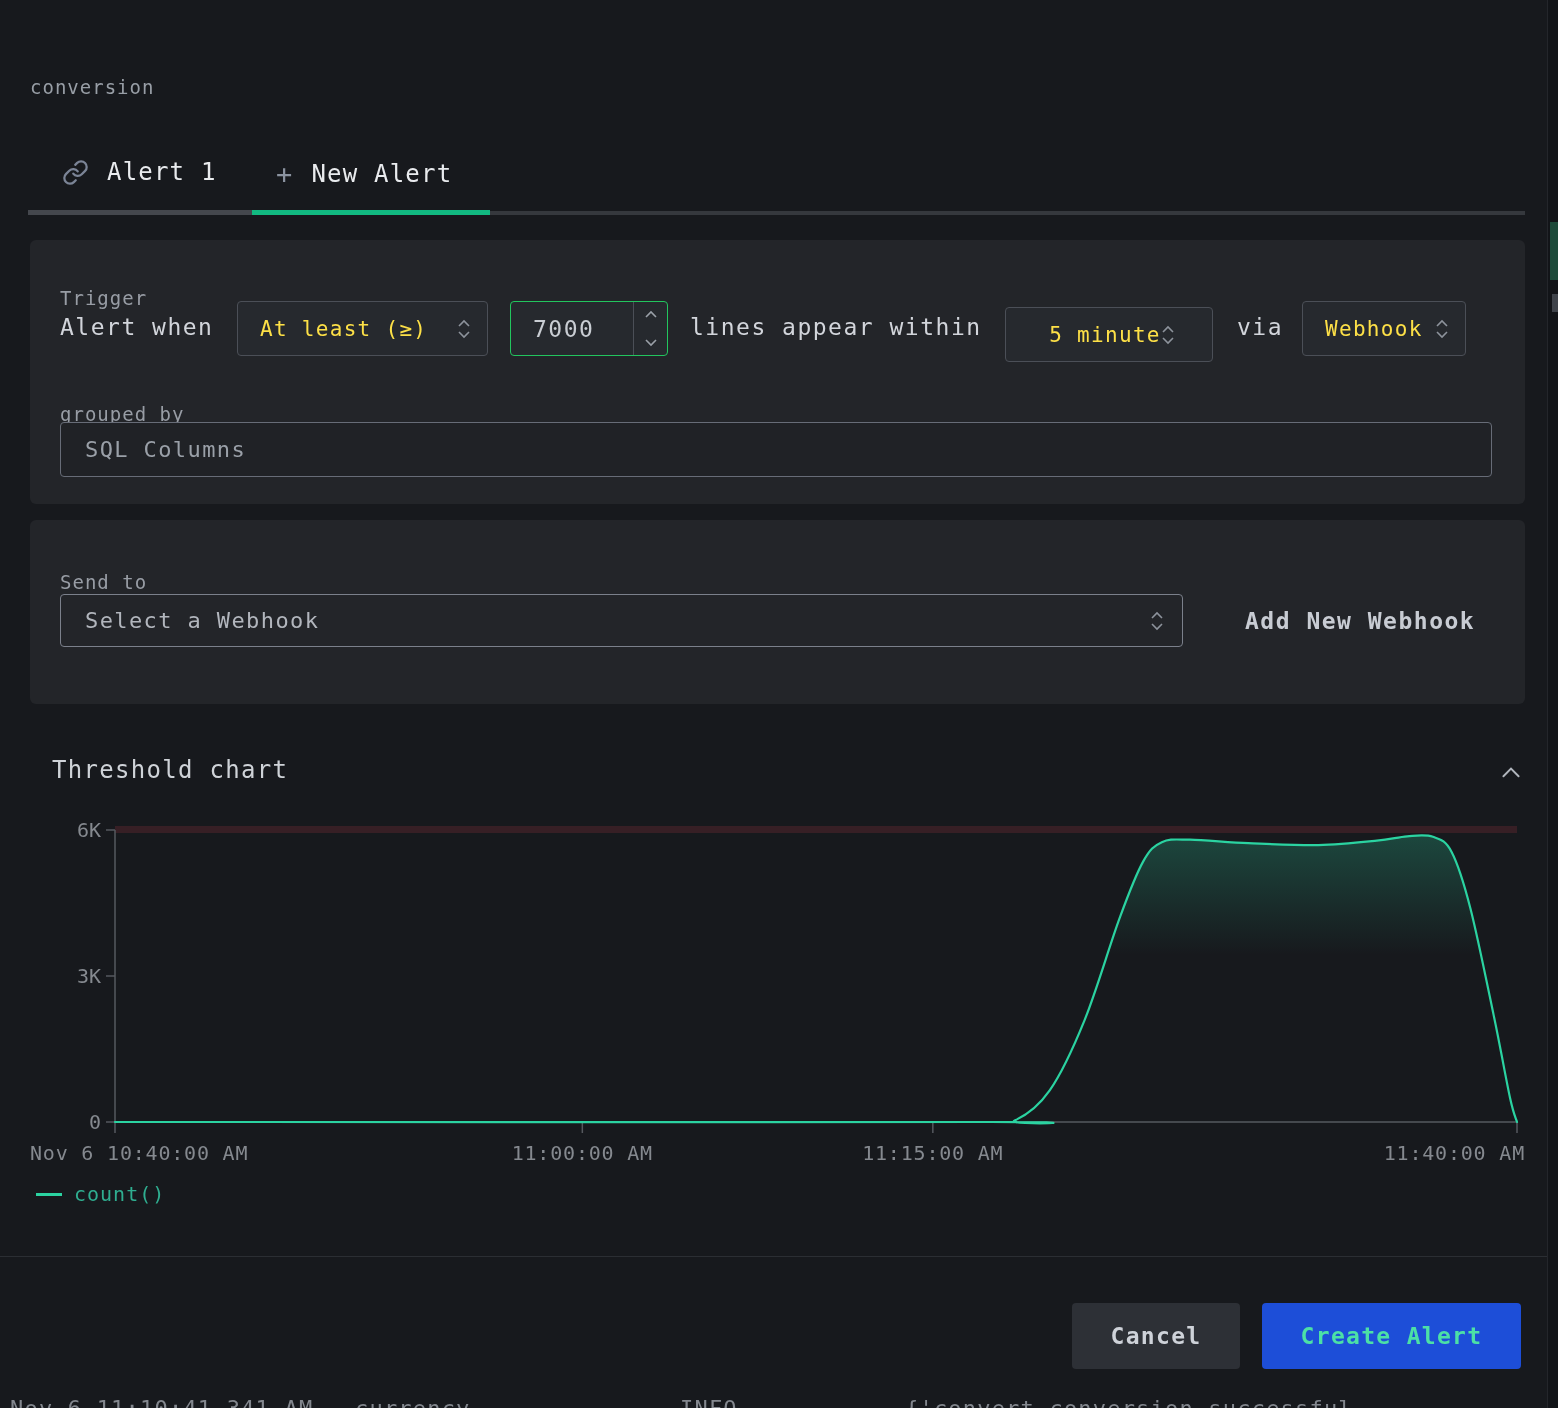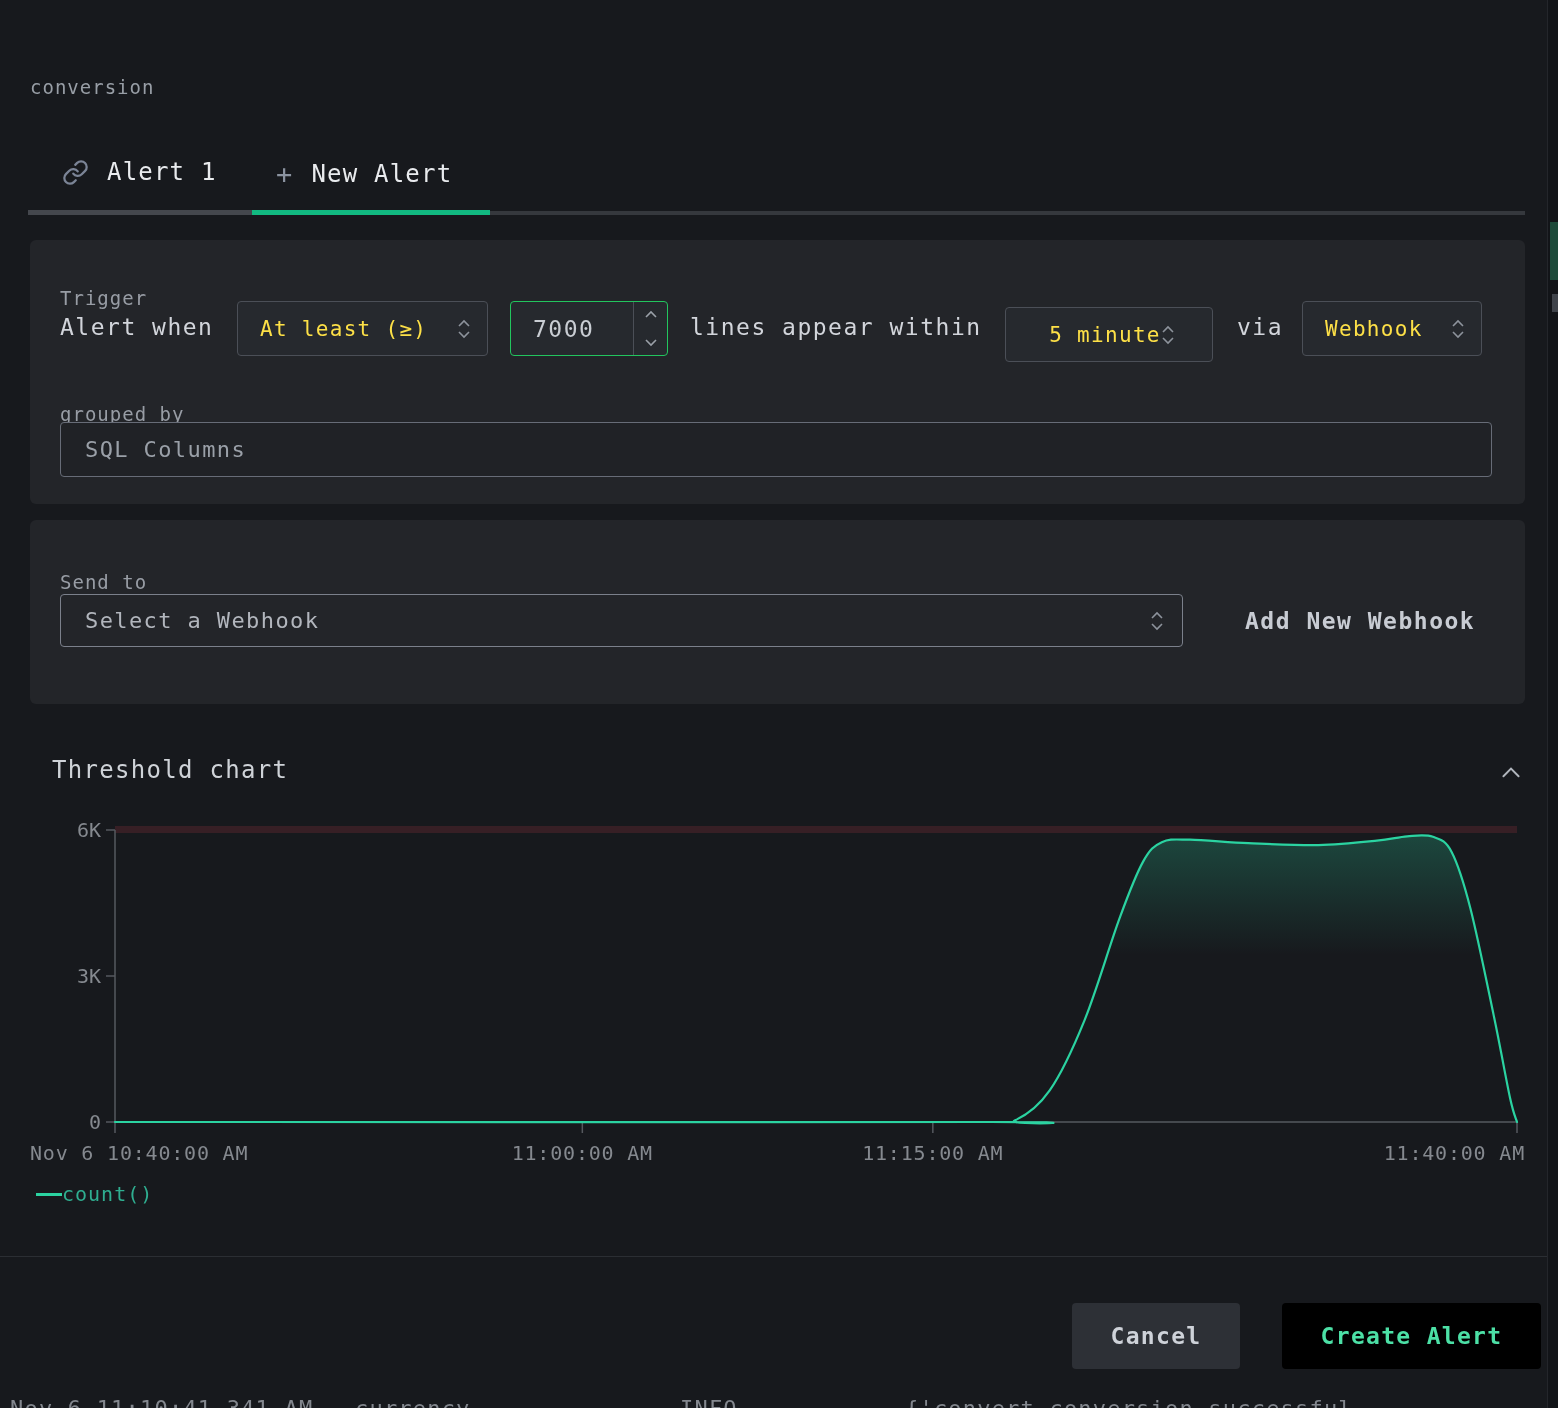--- a/index.html
+++ b/index.html
@@ -27,28 +27,28 @@
   .spin button{flex:1;background:transparent;border:0;padding:0;margin:0;cursor:pointer;display:flex;align-items:center;justify-content:center;}
   .txtinput{background:#202226;border:1px solid #676c77;border-radius:4px;box-sizing:border-box;
           color:#c9cdd3;font-family:inherit;font-size:22px;letter-spacing:1.4px;padding:0 24px;outline:0;width:100%;height:100%;}
   .txtinput::placeholder{color:#9aa0a8;opacity:1;}
   .bigselect{background:#232529;border:1px solid #7b808b;border-radius:4px;display:flex;align-items:center;
           justify-content:space-between;padding:0 18px 0 24px;box-sizing:border-box;cursor:pointer;gap:28px;}
   .bigselect .val{font-size:22px;letter-spacing:1.4px;color:#b2b6bd;}
   .linkbtn{font-size:23px;font-weight:bold;letter-spacing:1.5px;color:#c8ccd3;cursor:pointer;}
   
   .chart-title{left:52px;top:756px;font-size:24px;letter-spacing:1.3px;color:#cfd3d8;}
-  .legend{left:36px;top:1182px;display:flex;align-items:center;}
+  .legend{left:36px;top:1182px;display:flex;align-items:center;gap:12px;}
   .legend .dash{width:26px;height:3px;background:#2bd3a1;}
   .legend .lbl{font-size:20px;letter-spacing:1px;color:#2fae90;}
   .divider{left:0;top:1256px;width:1558px;height:1px;background:#2b2e33;}
   .btn{display:flex;align-items:center;justify-content:center;border-radius:4px;font-size:23px;
        font-weight:bold;letter-spacing:1.3px;cursor:pointer;border:0;font-family:inherit;}
   .btn.cancel{background:#2d3036;color:#ced2d9;}
-  .btn.create{background:#000000;color:#4ce0a6;margin-left:20px;}
+  .btn.create{background:#1d4ed8;color:#4ce0a6;}
   
   .bottom-log{left:0;top:1390px;width:1558px;height:18px;overflow:hidden;}
   .bottom-log span{position:absolute;top:6px;font-size:22px;letter-spacing:1.2px;color:#83878e;white-space:nowrap;}
   
   .edge{left:1547px;top:0;width:11px;height:1408px;background:#121418;border-left:1px solid #24262b;}
   svg text{font-family:"DejaVu Sans Mono","Liberation Mono",monospace;}
 </style>
 </head>
 <body>
 
@@ -111,21 +111,21 @@
       <span style="display:flex;">
         <svg width="14" height="24" viewBox="0 0 14 24" fill="none" stroke="#8d939c" stroke-width="1.6">
             <path d="M2 9 L7 4 L12 9"></path>
             <path d="M2 15 L7 20 L12 15"></path>
           </svg>
       </span>
     </div>
 
     <div class="abs row-text" style="left:1207px;top:74px;">via</div>
 
-    <div class="abs select" style="left:1272px;top:61px;width:180px;height:55px;">
+    <div class="abs select" style="left:1272px;top:61px;width:164px;height:55px;">
       <span class="val">Webhook</span>
       <span style="display:flex;">
         <svg width="14" height="24" viewBox="0 0 14 24" fill="none" stroke="#8d939c" stroke-width="1.6">
             <path d="M2 9 L7 4 L12 9"></path>
             <path d="M2 15 L7 20 L12 15"></path>
           </svg>
       </span>
     </div>
 
     <div class="abs sec-label" style="left:30px;top:144px;">grouped by</div>

